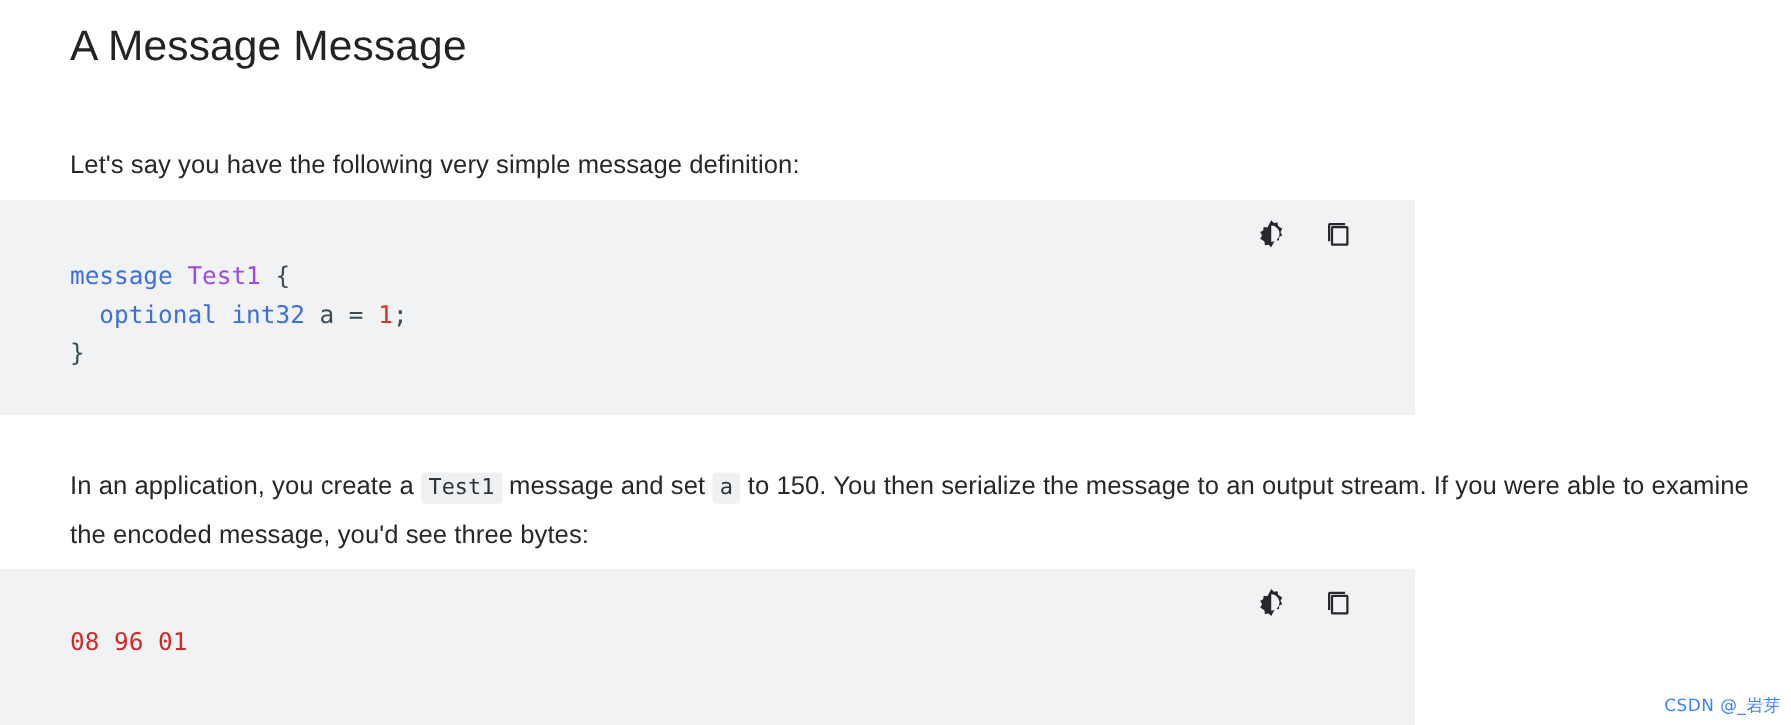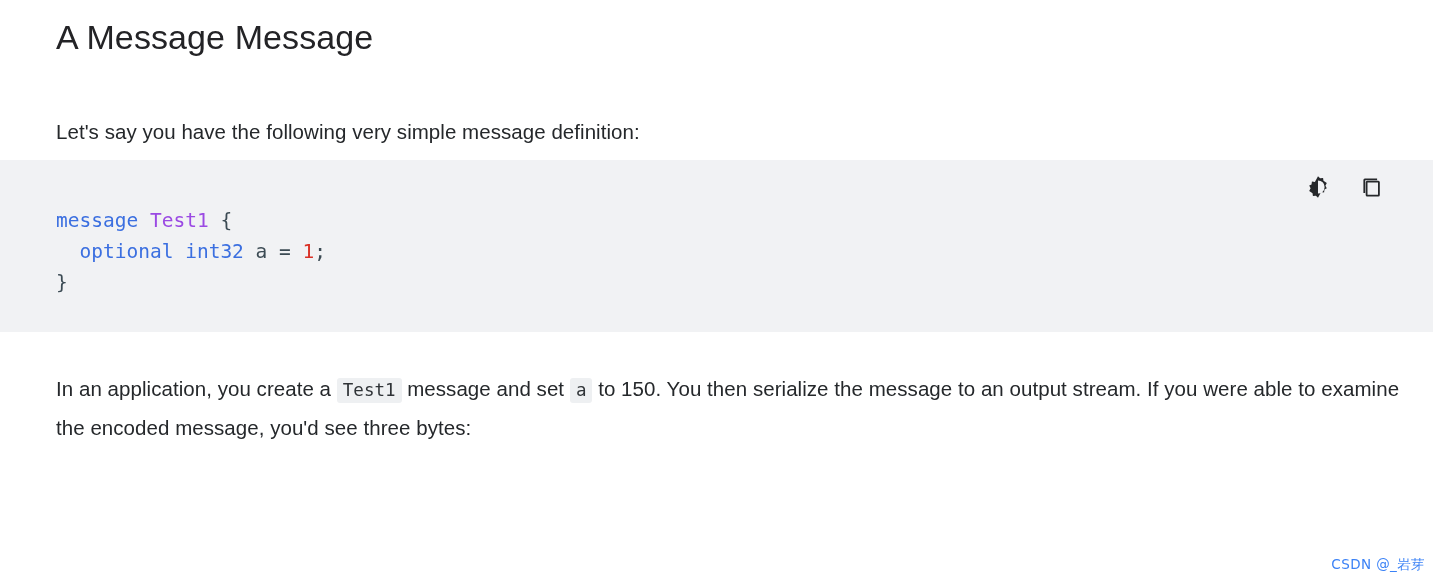--- a/index.html
+++ b/index.html
@@ -65,21 +65,21 @@
     color: #2f3337;
     padding: 2px 6px 3px 6px;
     border-radius: 3px;
     letter-spacing: 0;
   }
 
   
   .codeblock {
     position: absolute;
     left: 0;
-    width: 1433px;
+    width: 1132px;
     background: #f1f2f4;
     box-sizing: border-box;
   }
   .codeblock-1 { top: 160px; height: 172px; }
   .codeblock-2 { top: 455px; height: 125px; }
 
   .code-toolbar {
     position: absolute;
     right: 48px;
     top: 14px;
@@ -158,16 +158,35 @@
       </button>
     </div>
 
     <pre class="code"><span class="tok-kw">message</span><span class="tok-pln"> </span><span class="tok-cls">Test1</span><span class="tok-pln"> {</span>
 <span class="tok-pln">  </span><span class="tok-kw">optional</span><span class="tok-pln"> </span><span class="tok-type">int32</span><span class="tok-pln"> a = </span><span class="tok-num">1</span><span class="tok-pln">;</span>
 <span class="tok-pln">}</span></pre>
   </div>
 
   <p class="para para-mid"><span>In an application, you create a </span><code class="inline">Test1</code><span> message and set </span><code class="inline">a</code><span> to 150. You then serialize the message to an output stream. If you were able to examine the encoded message, you'd see three bytes:</span></p>
 
+  <div class="codeblock codeblock-2">
+
+    <div class="code-toolbar">
+      <button class="tool-btn" title="Toggle code theme">
+        <svg width="24" height="24" viewBox="0 0 24 24" aria-hidden="true">
+          <path fill="#26282b" d="M12 1.2l2.1 2.1 2.97-.4.4 2.97L20.8 8l-1.4 2.65 1.4 2.65-2.33 1.13-.4 2.97-2.97-.4L12 22.8l-2.1-2.1-2.97.4-.4-2.97L3.2 16l1.4-2.7L3.2 10.6l2.33-1.13.4-2.97 2.97.4z"></path>
+          <path fill="#f1f2f4" d="M12 5.4a6.6 6.6 0 0 1 0 13.2z"></path>
+        </svg>
+      </button>
+      <button class="tool-btn" title="Copy code">
+        <svg width="24" height="24" viewBox="0 0 24 24" aria-hidden="true">
+          <rect x="6.6" y="6.6" width="12.3" height="14.1" rx="0.6" fill="none" stroke="#26282b" stroke-width="1.8"></rect>
+          <path d="M16.2 4.3H4.9a.6.6 0 0 0-.6.6v12.1" fill="none" stroke="#26282b" stroke-width="1.8" stroke-linecap="square"></path>
+        </svg>
+      </button>
+    </div>
+
+    <pre class="code"><span class="tok-hex">08 96 01</span></pre>
+  </div>
 
   <div class="watermark">CSDN @_岩芽</div>
 
 </div>
 
 </body></html>

